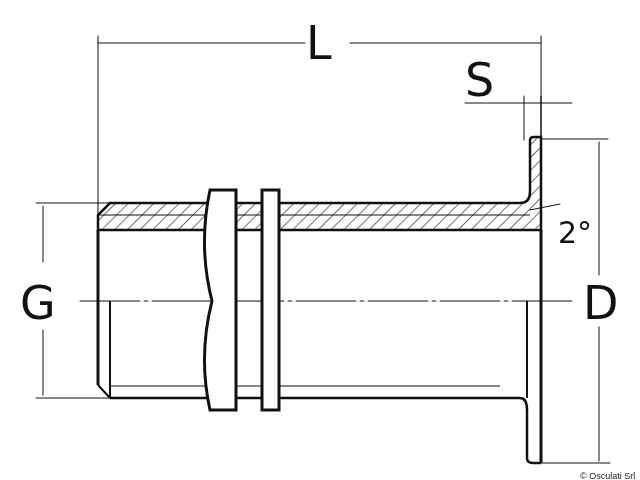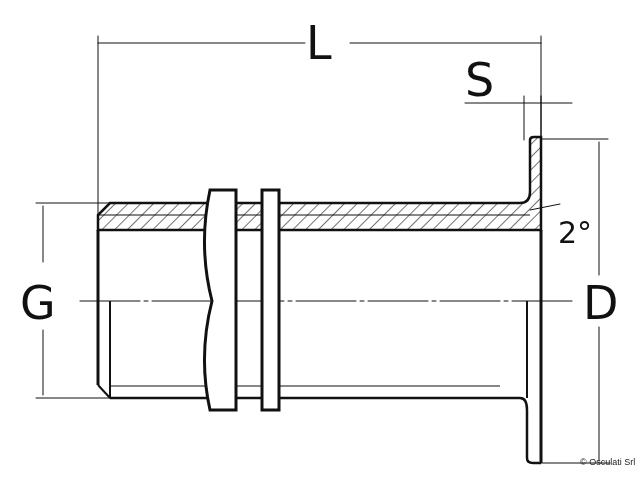--- a/index.html
+++ b/index.html
@@ -75,14 +75,14 @@
     </g>
 
     <rect x="262" y="190" width="17" height="220" fill="#fff" stroke="#111" stroke-width="3"></rect>
   </svg>
 
   <div class="lbl big" style="left:306px; top:20px;">L</div>
   <div class="lbl big" style="left:465px; top:57px;">S</div>
   <div class="lbl big" style="left:20px; top:280px;">G</div>
   <div class="lbl big" style="left:583px; top:280px;">D</div>
   <div class="lbl deg" style="left:558px; top:218px;">2°</div>
-  <div class="lbl copy" style="left:580px; top:458px;">© Osculati Srl</div>
+  <div class="lbl copy" style="left:580px; top:472px;">© Osculati Srl</div>
 </div>
 
 </body></html>

